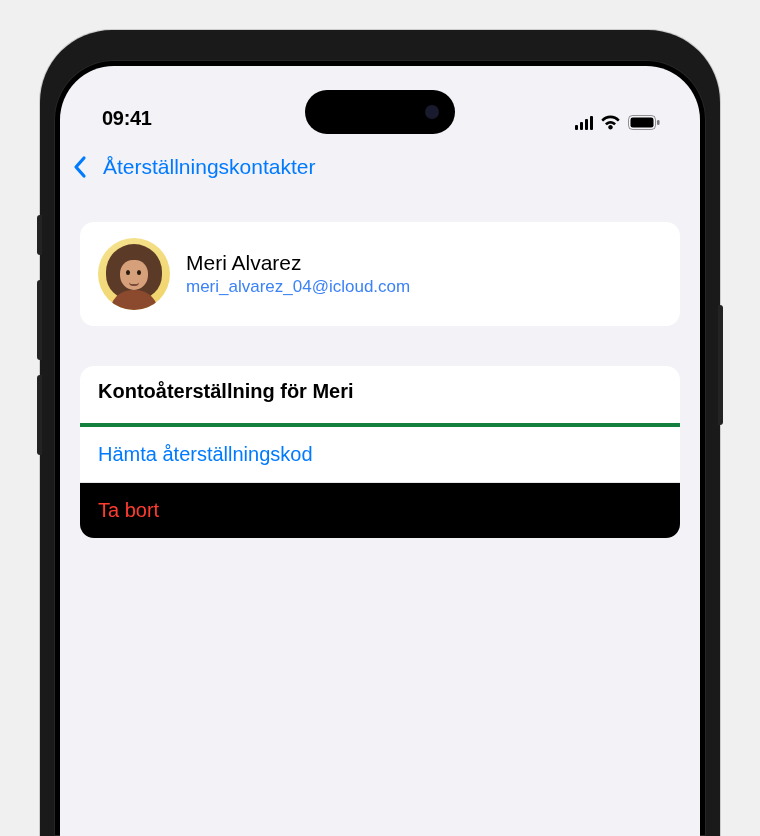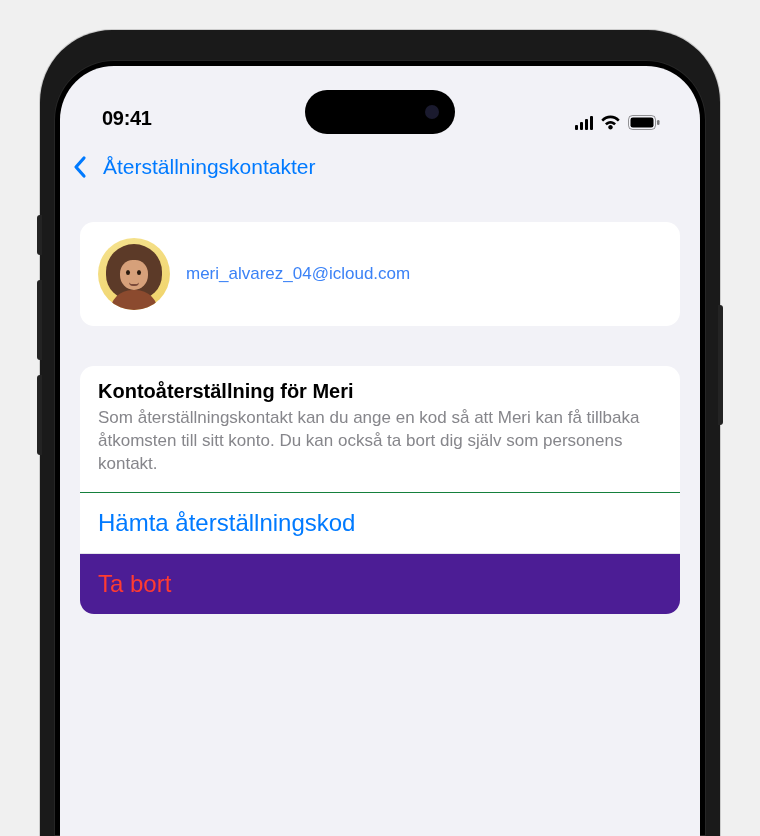--- a/index.html
+++ b/index.html
@@ -201,49 +201,49 @@
       color: #000;
       font-weight: 400;
       margin-bottom: 2px;
     }
     .contact-email {
       font-size: 17px;
       color: #3b82f6;
     }
     .section-text-block {
       padding: 14px 18px 16px 18px;
-      border-bottom: 1px solid #15803d;
+      border-bottom: 4px solid #15803d;
     }
     .section-title {
       font-size: 20px;
       font-weight: 600;
       color: #000;
       margin-bottom: 4px;
     }
     .section-description {
       font-size: 17px;
       line-height: 1.35;
       color: #86868b;
     }
     .action-row {
       padding: 16px 18px;
-      font-size: 24px;
+      font-size: 20px;
       cursor: pointer;
       border: none;
       background: none;
       width: 100%;
       text-align: left;
     }
     .action-primary {
       color: #007aff;
       border-bottom: 1px solid #e5e5ea;
     }
     .action-danger {
       color: #ff3b30;
-      background: #4c1d95;
+      background: #000000;
     }
     
     .side-btn {
       position: absolute;
       background: #232323;
       border-radius: 3px;
     }
     .side-left-1 { left: -3px; top: 185px; width: 5px; height: 40px; border-radius: 3px 0 0 3px; }
     .side-left-2 { left: -3px; top: 250px; width: 5px; height: 80px; border-radius: 3px 0 0 3px; }
     .side-left-3 { left: -3px; top: 345px; width: 5px; height: 80px; border-radius: 3px 0 0 3px; }
@@ -301,28 +301,28 @@
           <div class="card contact-card">
             <div class="avatar">
               <div class="avatar-hair"></div>
               <div class="avatar-face"></div>
               <div class="avatar-eye left"></div>
               <div class="avatar-eye right"></div>
               <div class="avatar-mouth"></div>
               <div class="avatar-body"></div>
             </div>
             <div class="contact-info">
+              <div class="contact-name">Meri Alvarez</div>
               <div class="contact-email">meri_alvarez_04@icloud.com</div>
             </div>
           </div>
 
           <div class="card">
             <div class="section-text-block">
               <div class="section-title">Kontoåterställning för Meri</div>
-              <div class="section-description">Som återställningskontakt kan du ange en kod så att Meri kan få tillbaka åtkomsten till sitt konto. Du kan också ta bort dig själv som personens kontakt.</div>
             </div>
             <button class="action-row action-primary">Hämta återställningskod</button>
             <button class="action-row action-danger">Ta bort</button>
           </div>
         </div>
 
       </div>
     </div>
   </div>
 </div>

